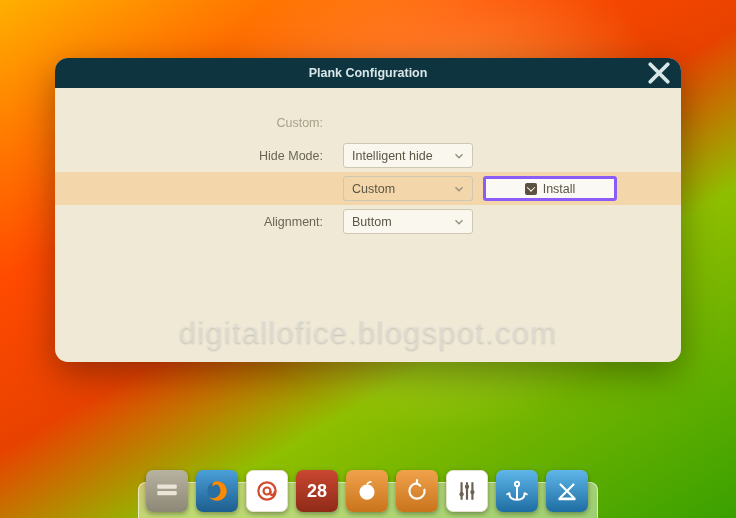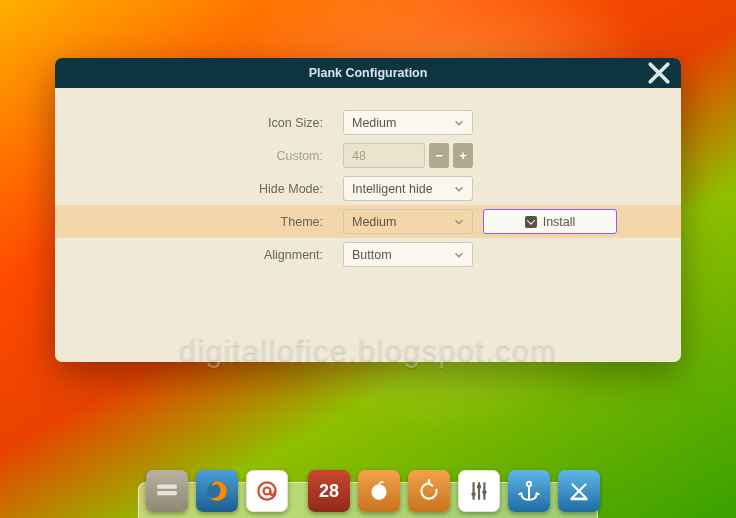--- a/index.html
+++ b/index.html
@@ -12,21 +12,21 @@
       linear-gradient(150deg, #ffb000 0%, #ff7a00 15%, #ff4a00 30%, #e84200 48%, #8fbf00 65%, #3aa000 100%);
     position: relative;
   }
 
   
   .window {
     position: absolute;
     left: 55px; top: 58px;
     width: 626px; height: 304px;
     background: #efe9d6;
-    border-radius: 7px;
+    border-radius: 13px;
     box-shadow: 0 12px 36px rgba(0,0,0,0.35);
     overflow: hidden;
   }
   .titlebar {
     height: 30px;
     background: #0e3440;
     color: #d8e6e8;
     display: flex; align-items: center; justify-content: center;
     position: relative;
     font-size: 12.5px;
@@ -94,21 +94,21 @@
     border-radius: 3px;
     color: #fff; font-weight: 700;
     display: flex; align-items: center; justify-content: center;
     cursor: pointer; font-size: 13px; line-height: 1;
   }
 
   .install-btn {
     grid-column: 5 / span 1;
     width: 134px; height: 25px;
     background: #fbf9f3;
-    border: 1px solid #8b5cf6;
+    border: 3px solid #8b5cf6;
     border-radius: 3px;
     display: flex; align-items: center; justify-content: center;
     gap: 6px;
     color: #5c5646; font-size: 12.5px;
     cursor: pointer;
   }
   .install-btn .pkg {
     width: 12px; height: 12px;
     background: #5a5140; border-radius: 2px;
     position: relative;
@@ -122,21 +122,20 @@
   .watermark {
     position: absolute;
     left: 0; right: 0; top: 315px;
     text-align: center;
     font-size: 31px;
     font-weight: 500;
     letter-spacing: 0.04em;
     color: rgba(255,255,255,0.32);
     text-shadow: 0 1px 2px rgba(0,0,0,0.18);
     pointer-events: none;
-    margin-top: 18px;
   }
 
   
   .dock-shelf {
     position: absolute;
     left: 138px; bottom: 0;
     width: 460px; height: 36px;
     background: rgba(255,255,255,0.45);
     border: 1px solid rgba(255,255,255,0.6);
     border-bottom: none;
@@ -153,21 +152,21 @@
     box-shadow: 0 2px 5px rgba(0,0,0,0.35);
     display: flex; align-items: center; justify-content: center;
     color: #fff; cursor: pointer;
     position: relative;
   }
   .dock-item svg { width: 26px; height: 26px; }
 
   .ic-files   { background: linear-gradient(#b8b2a0,#8d8775); }
   .ic-firefox { background: linear-gradient(#4a9fd8,#1d5e8e); }
   .ic-mail    { background: #fff; color:#d24a2d; border:1px solid #e6e0cd; }
-  .ic-cal     { background: linear-gradient(#c94730,#8f2a18); margin-left: 12px; }
+  .ic-cal     { background: linear-gradient(#c94730,#8f2a18); }
   .ic-clem    { background: linear-gradient(#f0a24a,#c9741d); }
   .ic-update  { background: linear-gradient(#f0a24a,#c9741d); }
   .ic-mixer   { background: #fff; color:#6a6355; border:1px solid #e6e0cd; }
   .ic-anchor  { background: linear-gradient(#5fb6e8,#1e6da3); }
   .ic-prefs   { background: linear-gradient(#5fb6e8,#1e6da3); }
 
   .cal-num {
     font-size: 18px; font-weight: 700; color: #fff;
   }
 </style>
@@ -181,59 +180,41 @@
       <span>Plank Configuration</span>
       <span class="close">
         <svg viewBox="0 0 16 16">
             <path d="M3 3l10 10M13 3L3 13" stroke="currentColor" stroke-width="2.2" stroke-linecap="round"></path>
           </svg>
       </span>
     </div>
 
     <div class="form">
 
-      <div class="row">
-        <span class="label">Icon Size:</span>
-        <span></span>
-        <div class="select">
-          <span>Medium</span>
-          <svg class="chev" viewBox="0 0 16 16">
-              <path d="M4 6l4 4 4-4" fill="none" stroke="currentColor" stroke-width="1.6"></path>
-            </svg>
-        </div>
-      </div>
 
       <div class="row">
         <span class="label dim">Custom:</span>
         <span></span>
-        <div class="spinner-wrap">
-          <div class="spinner-input">
-            <span>48</span>
-          </div>
-          <div class="spin-btn">−</div>
-          <div class="spin-btn">+</div>
-        </div>
       </div>
 
       <div class="row">
         <span class="label">Hide Mode:</span>
         <span></span>
         <div class="select">
           <span>Intelligent hide</span>
           <svg class="chev" viewBox="0 0 16 16">
               <path d="M4 6l4 4 4-4" fill="none" stroke="currentColor" stroke-width="1.6"></path>
             </svg>
         </div>
       </div>
 
       <div class="row highlight">
-        <span class="label">Theme:</span>
         <span></span>
         <div class="select">
-          <span>Medium</span>
+          <span>Custom</span>
           <svg class="chev" viewBox="0 0 16 16">
               <path d="M4 6l4 4 4-4" fill="none" stroke="currentColor" stroke-width="1.6"></path>
             </svg>
         </div>
         <span></span>
         <div class="install-btn">
           <span class="pkg"></span>
           <span>Install</span>
         </div>
       </div>

